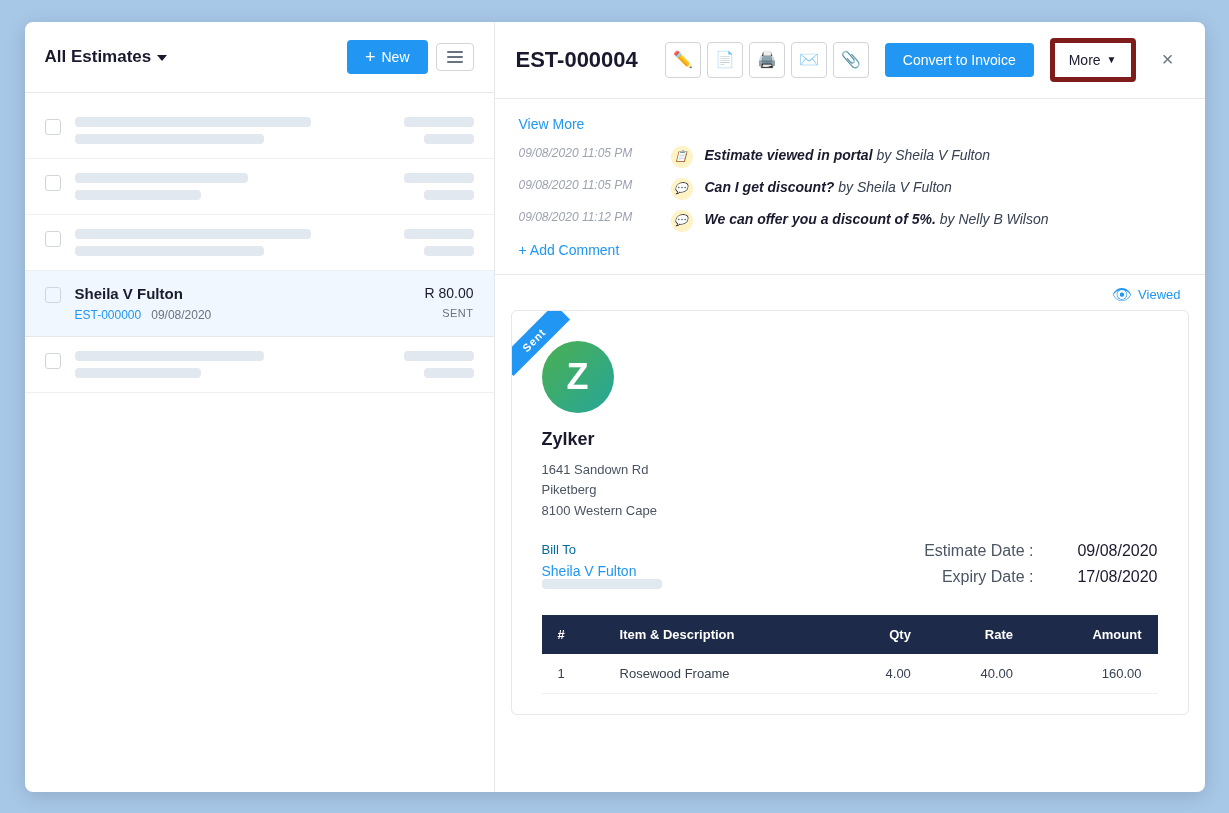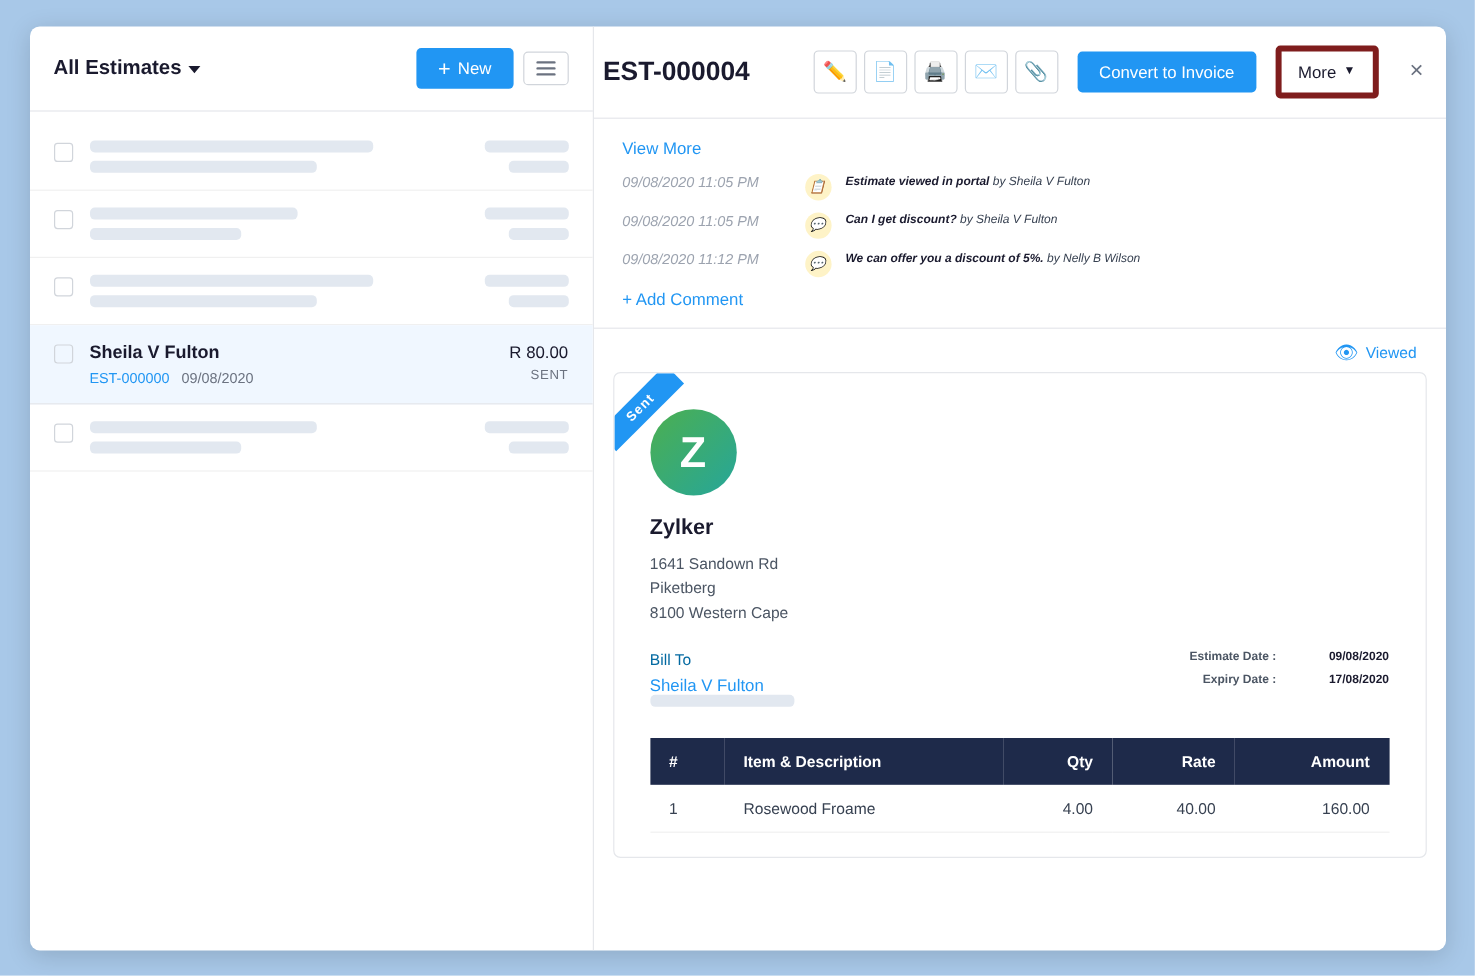--- a/index.html
+++ b/index.html
@@ -188,21 +188,21 @@
     
     .right-panel {
       flex: 1;
       display: flex;
       flex-direction: column;
       overflow: hidden;
     }
     .right-header {
       display: flex;
       align-items: center;
-      padding: 16px 8px;
+      padding: 16px 21px;
       border-bottom: 1px solid #e5e7eb;
       gap: 16px;
     }
     .estimate-title {
       font-size: 22px;
       font-weight: 700;
       color: #1a1a2e;
       flex: 1;
     }
     .toolbar-icons {
@@ -290,21 +290,21 @@
       height: 22px;
       background: #fef3c7;
       border-radius: 50%;
       display: flex;
       align-items: center;
       justify-content: center;
       font-size: 11px;
       flex-shrink: 0;
     }
     .activity-text {
-      font-size: 10px;
+      font-size: 14px;
       color: #374151;
       line-height: 1.4;
     }
     .activity-text strong {
       font-weight: 600;
       color: #1a1a2e;
     }
     .add-comment {
       color: #2196F3;
       font-size: 14px;
@@ -439,24 +439,23 @@
       margin-bottom: 6px;
     }
     .dates-section {
       display: flex;
       flex-direction: column;
       align-items: flex-end;
       gap: 8px;
     }
     .date-row {
       display: flex;
-      gap: 4px;
-      font-size: 10px;
+      gap: 34px;
+      font-size: 16px;
       color: #4b5563;
-      font-weight: bold;
     }
     .date-label {
       text-align: right;
       min-width: 110px;
     }
     .date-value {
       min-width: 90px;
       text-align: right;
       color: #1a1a2e;
     }

